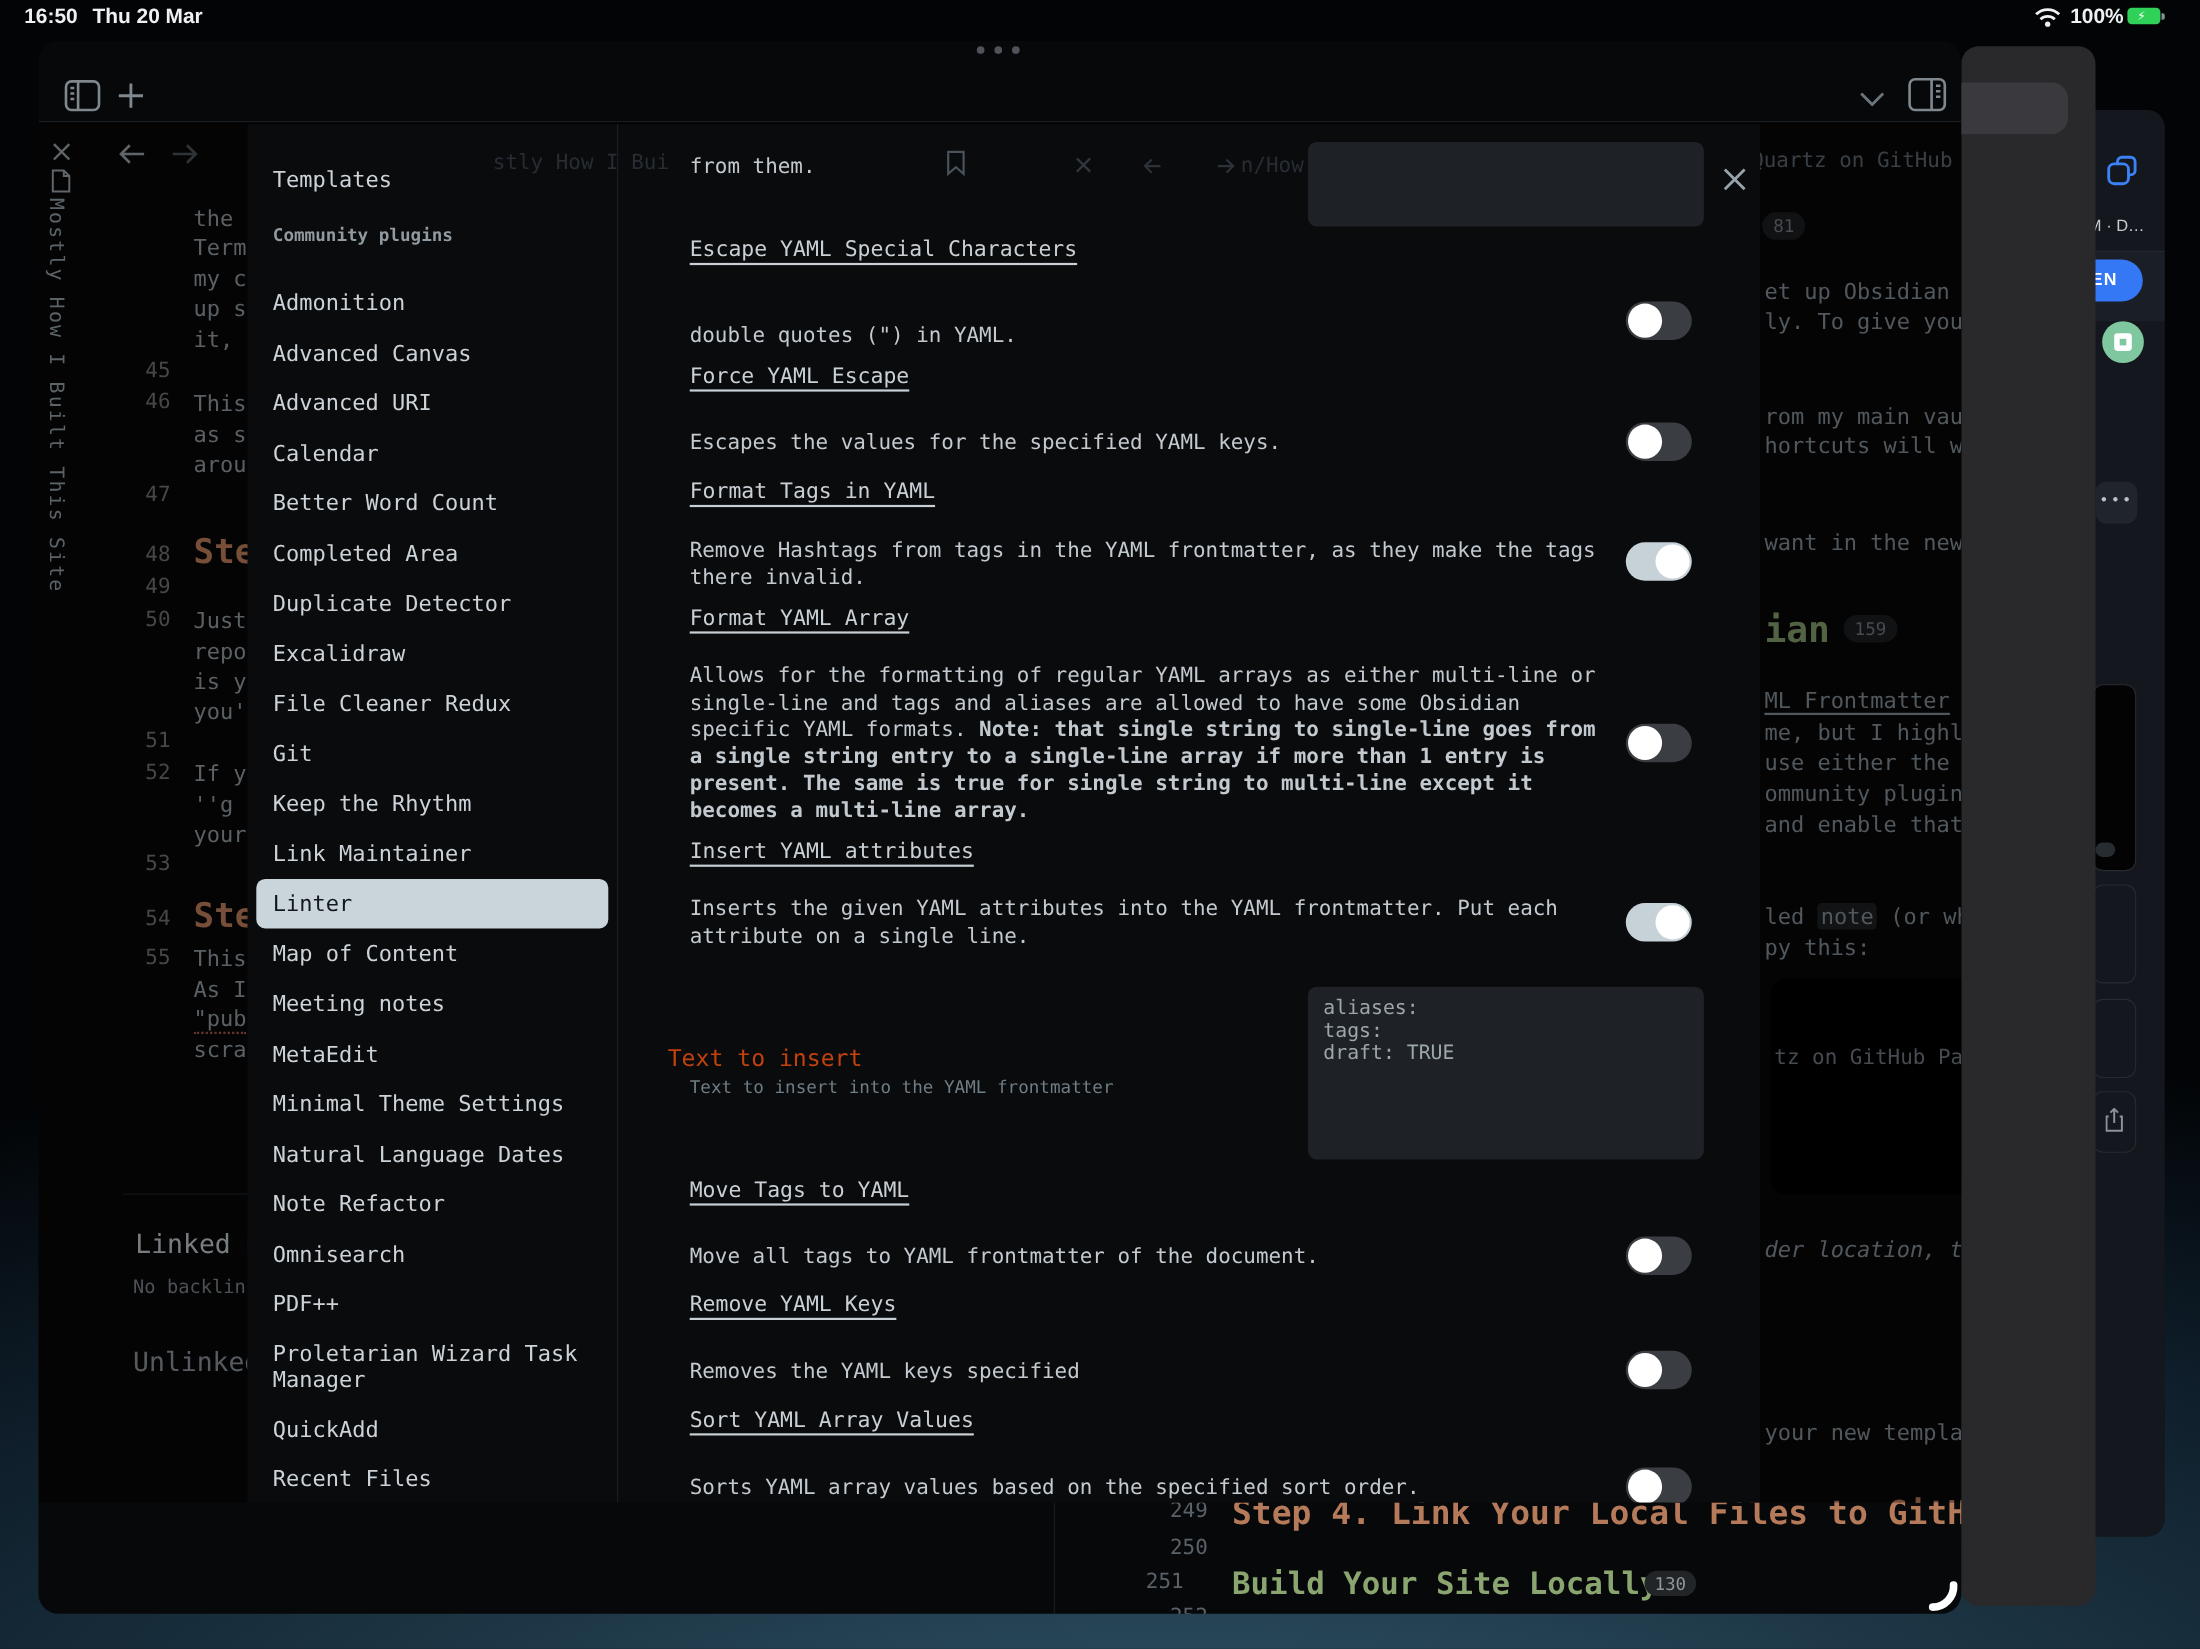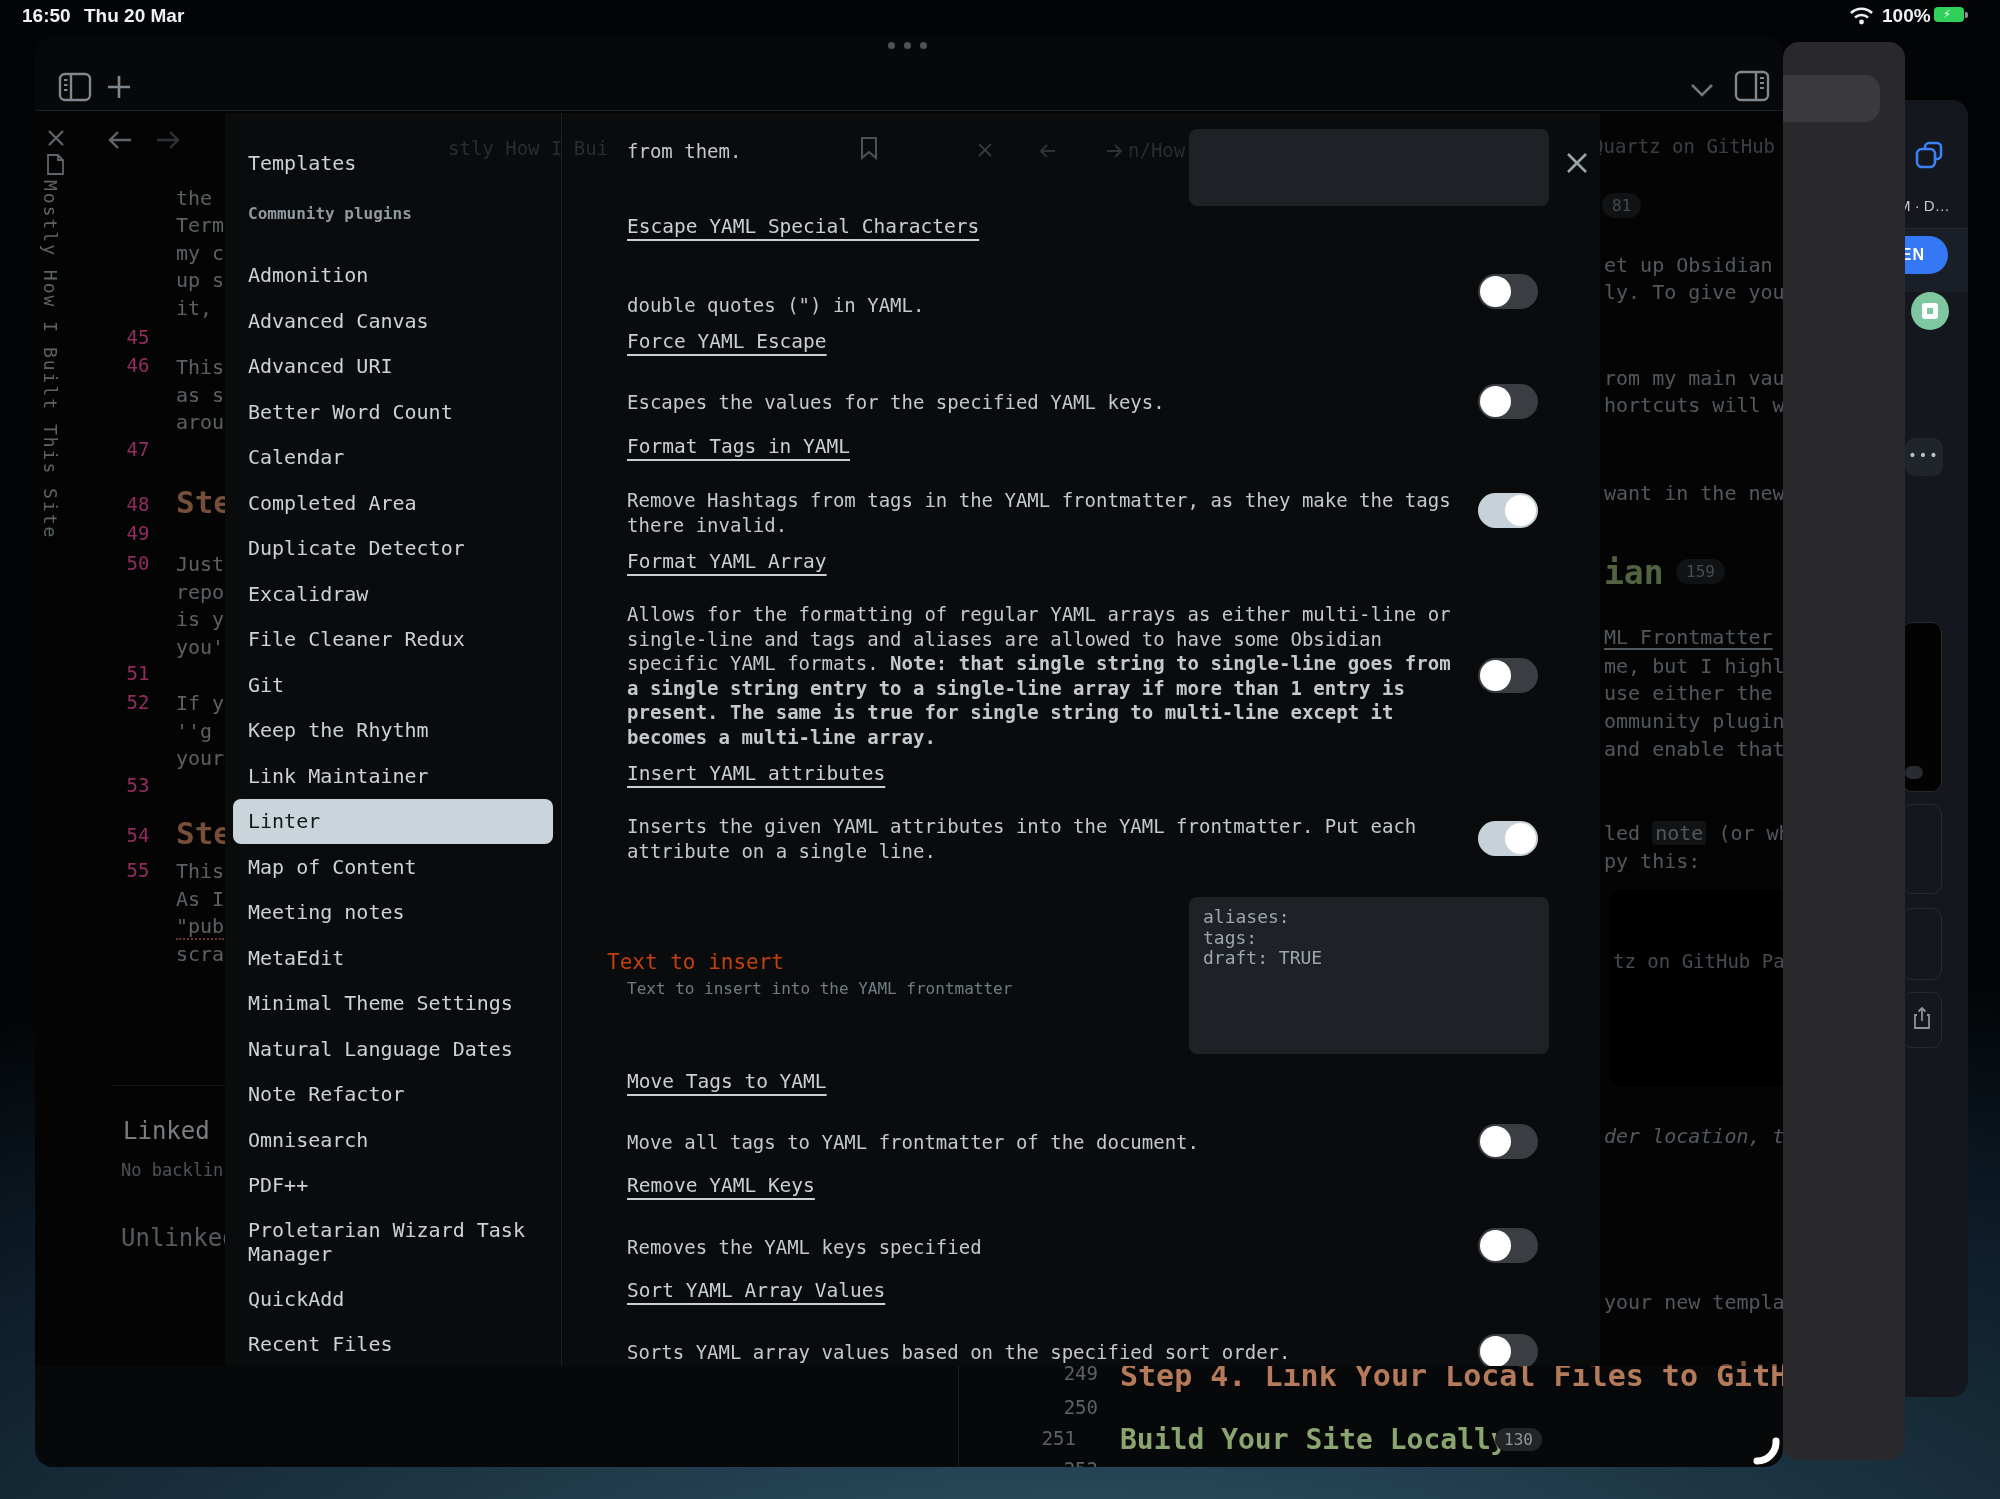--- a/index.html
+++ b/index.html
@@ -46,21 +46,21 @@
   .mainwin { position:absolute; left:35px; top:37px; width:1748px; height:1430px; background:#070809; border-radius:18px; overflow:hidden; }
   .anchor { position:absolute; left:-35px; top:-37px; width:2000px; height:1499px; }
   .icon { color:#7f888f; }
   svg { display:block; }
   .hline { position:absolute; left:35px; top:110px; width:1748px; height:1px; background:#1b1e21; }
   .vdivider { position:absolute; left:958px; top:1366px; width:1px; height:101px; background:#1b1e21; }
 
   
   .vtab-title { position:absolute; left:40px; top:180px; color:#93a0a7; font-size:18px; writing-mode:vertical-rl; letter-spacing:2px; }
   .frag { position:absolute; color:#939ca2; font-size:20px; white-space:pre; }
-  .lnum { position:absolute; color:#ec4899; font-size:19px; width:34px; text-align:center; }
+  .lnum { position:absolute; color:#737373; font-size:19px; width:34px; text-align:right; }
   .h-orange { color:#c07e5b; font-size:31px; font-weight:bold; }
   .red-underline { border-bottom:2px dotted #a8564c; }
   .bl-divider { position:absolute; left:112px; top:1085px; width:113px; height:1px; background:#212528; }
   .bl-big { position:absolute; color:#c2cad0; font-size:24px; overflow:hidden; white-space:nowrap; }
   .bl-small { position:absolute; color:#7b848b; font-size:17px; overflow:hidden; white-space:nowrap; }
 
   
   .b-lnum { position:absolute; color:#5a6269; font-size:19px; width:40px; text-align:right; }
   .b-h2 { position:absolute; color:#b57a5a; font-size:30px; font-weight:bold; white-space:nowrap; }
   .b-h3 { position:absolute; color:#8aa56f; font-size:28px; font-weight:bold; white-space:nowrap; }
@@ -284,24 +284,24 @@
           <div class="nav-row">
                 <span>Admonition</span>
               </div>
               <div class="nav-row">
                 <span>Advanced Canvas</span>
               </div>
               <div class="nav-row">
                 <span>Advanced URI</span>
               </div>
               <div class="nav-row">
+                <span>Calendar</span>
+              </div>
+              <div class="nav-row">
                 <span>Better Word Count</span>
-              </div>
-              <div class="nav-row">
-                <span>Calendar</span>
               </div>
               <div class="nav-row">
                 <span>Completed Area</span>
               </div>
               <div class="nav-row">
                 <span>Duplicate Detector</span>
               </div>
               <div class="nav-row">
                 <span>Excalidraw</span>
               </div>

